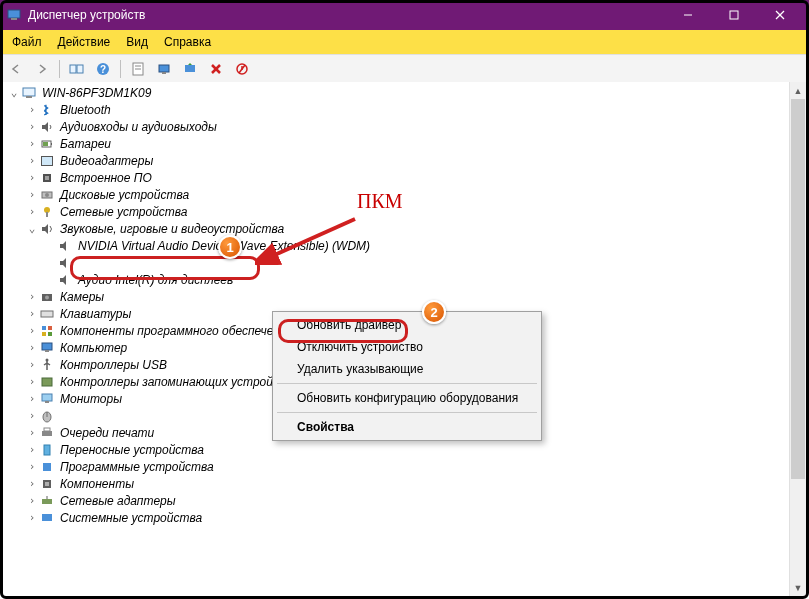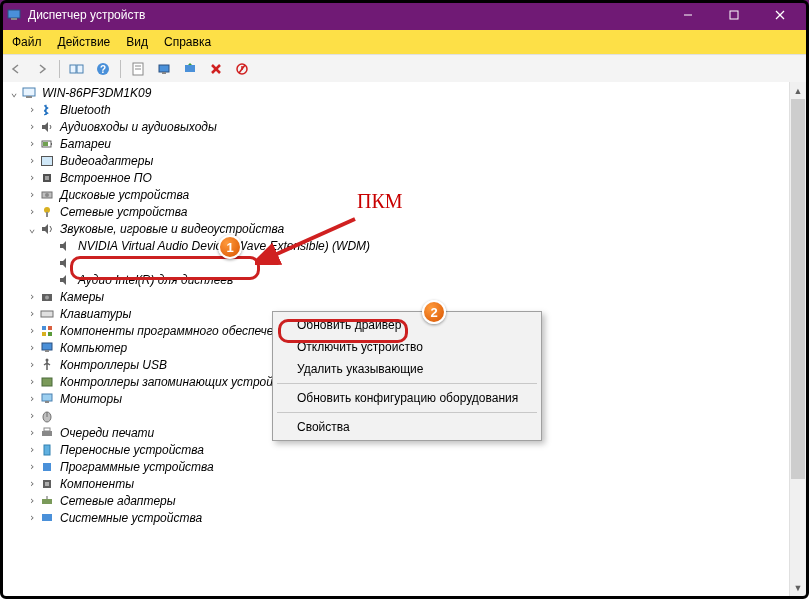--- a/index.html
+++ b/index.html
@@ -32,21 +32,21 @@
 .lbl { padding: 0 2px; font-style: italic; }
 .lbl.sel { background: #cce8ff; border: 1px dotted #3399ff; padding: 0 1px; }
 .ind0 { padding-left: 4px; }
 .ind1 { padding-left: 22px; }
 .ind2 { padding-left: 40px; }
 
 
 .ctx { position: absolute; background: #f2f2f2; border: 1px solid #a0a0a0; box-shadow: 3px 3px 6px rgba(0,0,0,.25); font-size: 12px; padding: 2px; min-width: 270px; }
 .ctx .item { padding: 4px 18px 4px 22px; }
 .ctx .sep { height: 1px; background: #c8c8c8; margin: 3px 2px; }
-.ctx .bold { font-weight: 400; }
+.ctx .bold { font-weight: 700; }
 
 
 .ring { position: absolute; border: 3px solid #cc2020; border-radius: 10px; pointer-events: none; }
 .badge { position: absolute; width: 24px; height: 24px; border-radius: 50%; background: radial-gradient(circle at 35% 30%, #ff9a3c, #d85400); border: 2px solid #fff; color: #fff; font-weight: 700; font-size: 13px; display: flex; align-items: center; justify-content: center; box-shadow: 0 1px 3px rgba(0,0,0,.4); pointer-events: none; }
 .pkm { position: absolute; color: #c80000; font-family: "Times New Roman", serif; font-size: 20px; font-weight: 400; pointer-events: none; }
 .arrow { position: absolute; pointer-events: none; }
 
 
 .vscroll { position: absolute; top: 0; right: 0; bottom: 0; width: 17px; background: #f0f0f0; border-left: 1px solid #e0e0e0; }
 .vscroll .up, .vscroll .down { height: 17px; display: flex; align-items: center; justify-content: center; color: #606060; font-size: 9px; }

